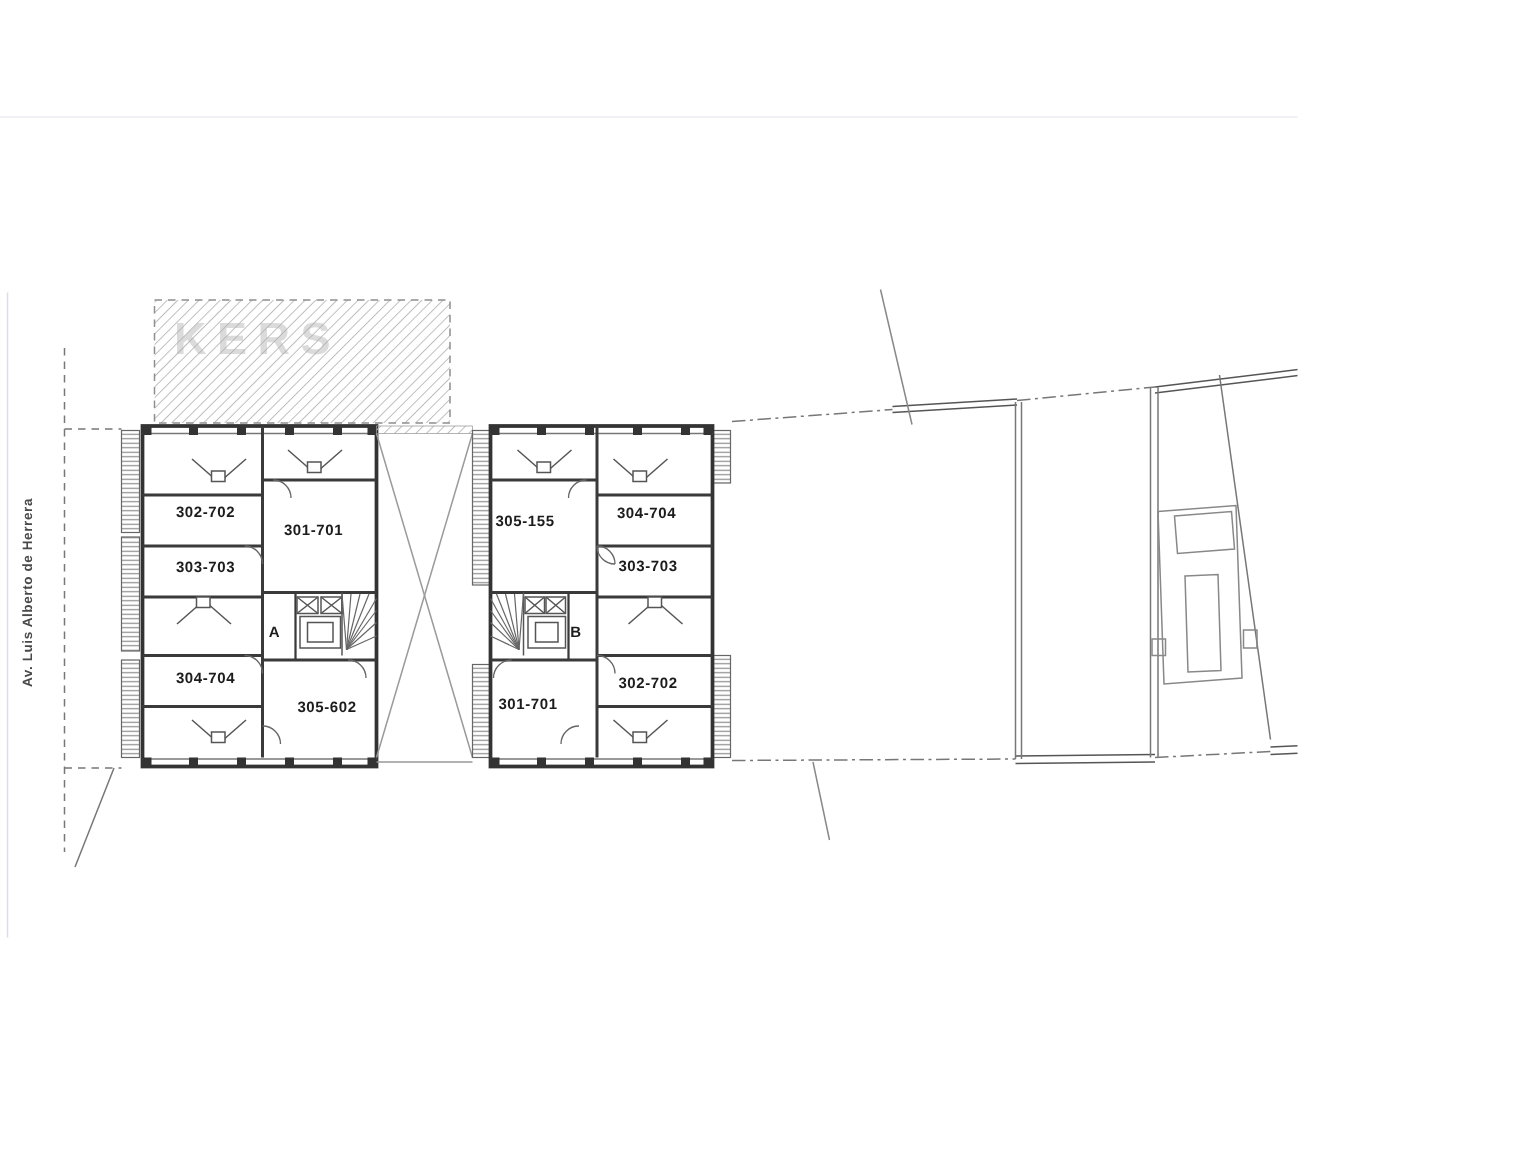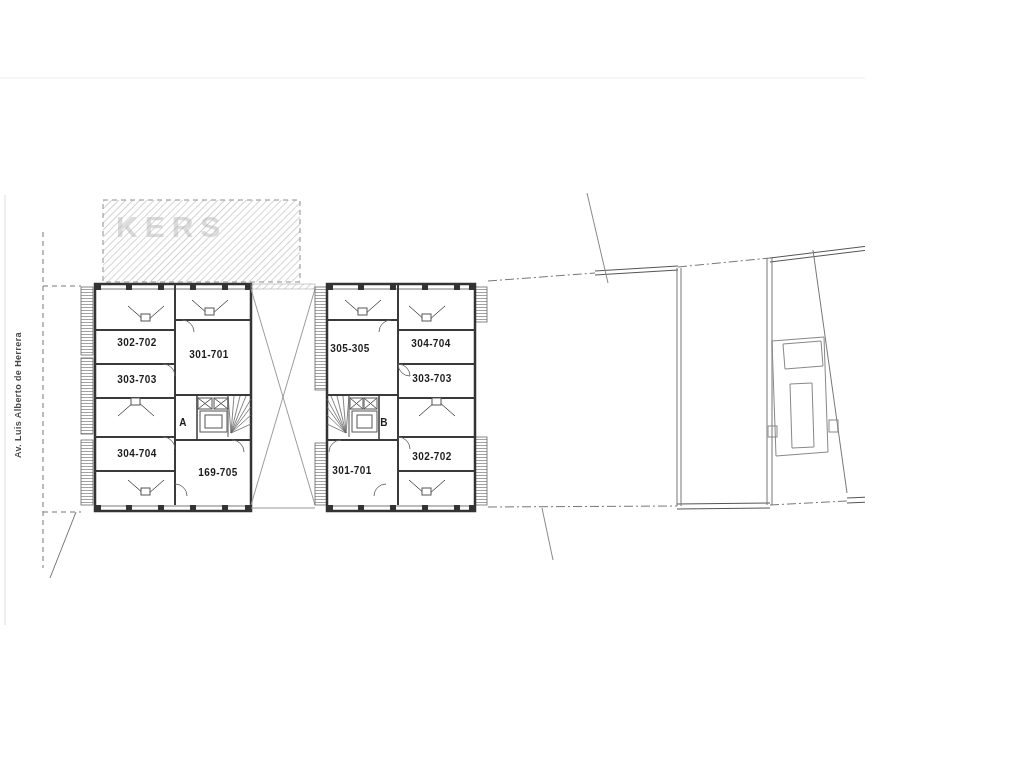--- a/index.html
+++ b/index.html
@@ -289,23 +289,23 @@
 
   <div class="watermark">KERS</div>
 
   <div class="street" style="left:18px;top:395px;">Av. Luis Alberto de Herrera</div>
   <div class="street" style="left:988px;top:367px;">calle Echeandía</div>
 
   <div class="lbl" style="left:137px;top:342px;">302-702</div>
   <div class="lbl" style="left:209px;top:354px;">301-701</div>
   <div class="lbl" style="left:137px;top:379px;">303-703</div>
   <div class="lbl" style="left:137px;top:453px;">304-704</div>
-  <div class="lbl" style="left:218px;top:472px;">169-705</div>
+  <div class="lbl" style="left:218px;top:472px;">305-602</div>
   <div class="lbl core-lbl" style="left:183px;top:422px;">A</div>
 
-  <div class="lbl" style="left:350px;top:348px;">305-305</div>
+  <div class="lbl" style="left:350px;top:348px;">305-155</div>
   <div class="lbl" style="left:431px;top:343px;">304-704</div>
   <div class="lbl" style="left:432px;top:378px;">303-703</div>
   <div class="lbl" style="left:352px;top:470px;">301-701</div>
   <div class="lbl" style="left:432px;top:456px;">302-702</div>
   <div class="lbl core-lbl" style="left:384px;top:422px;">B</div>
 
 </div>
 
 </body></html>

